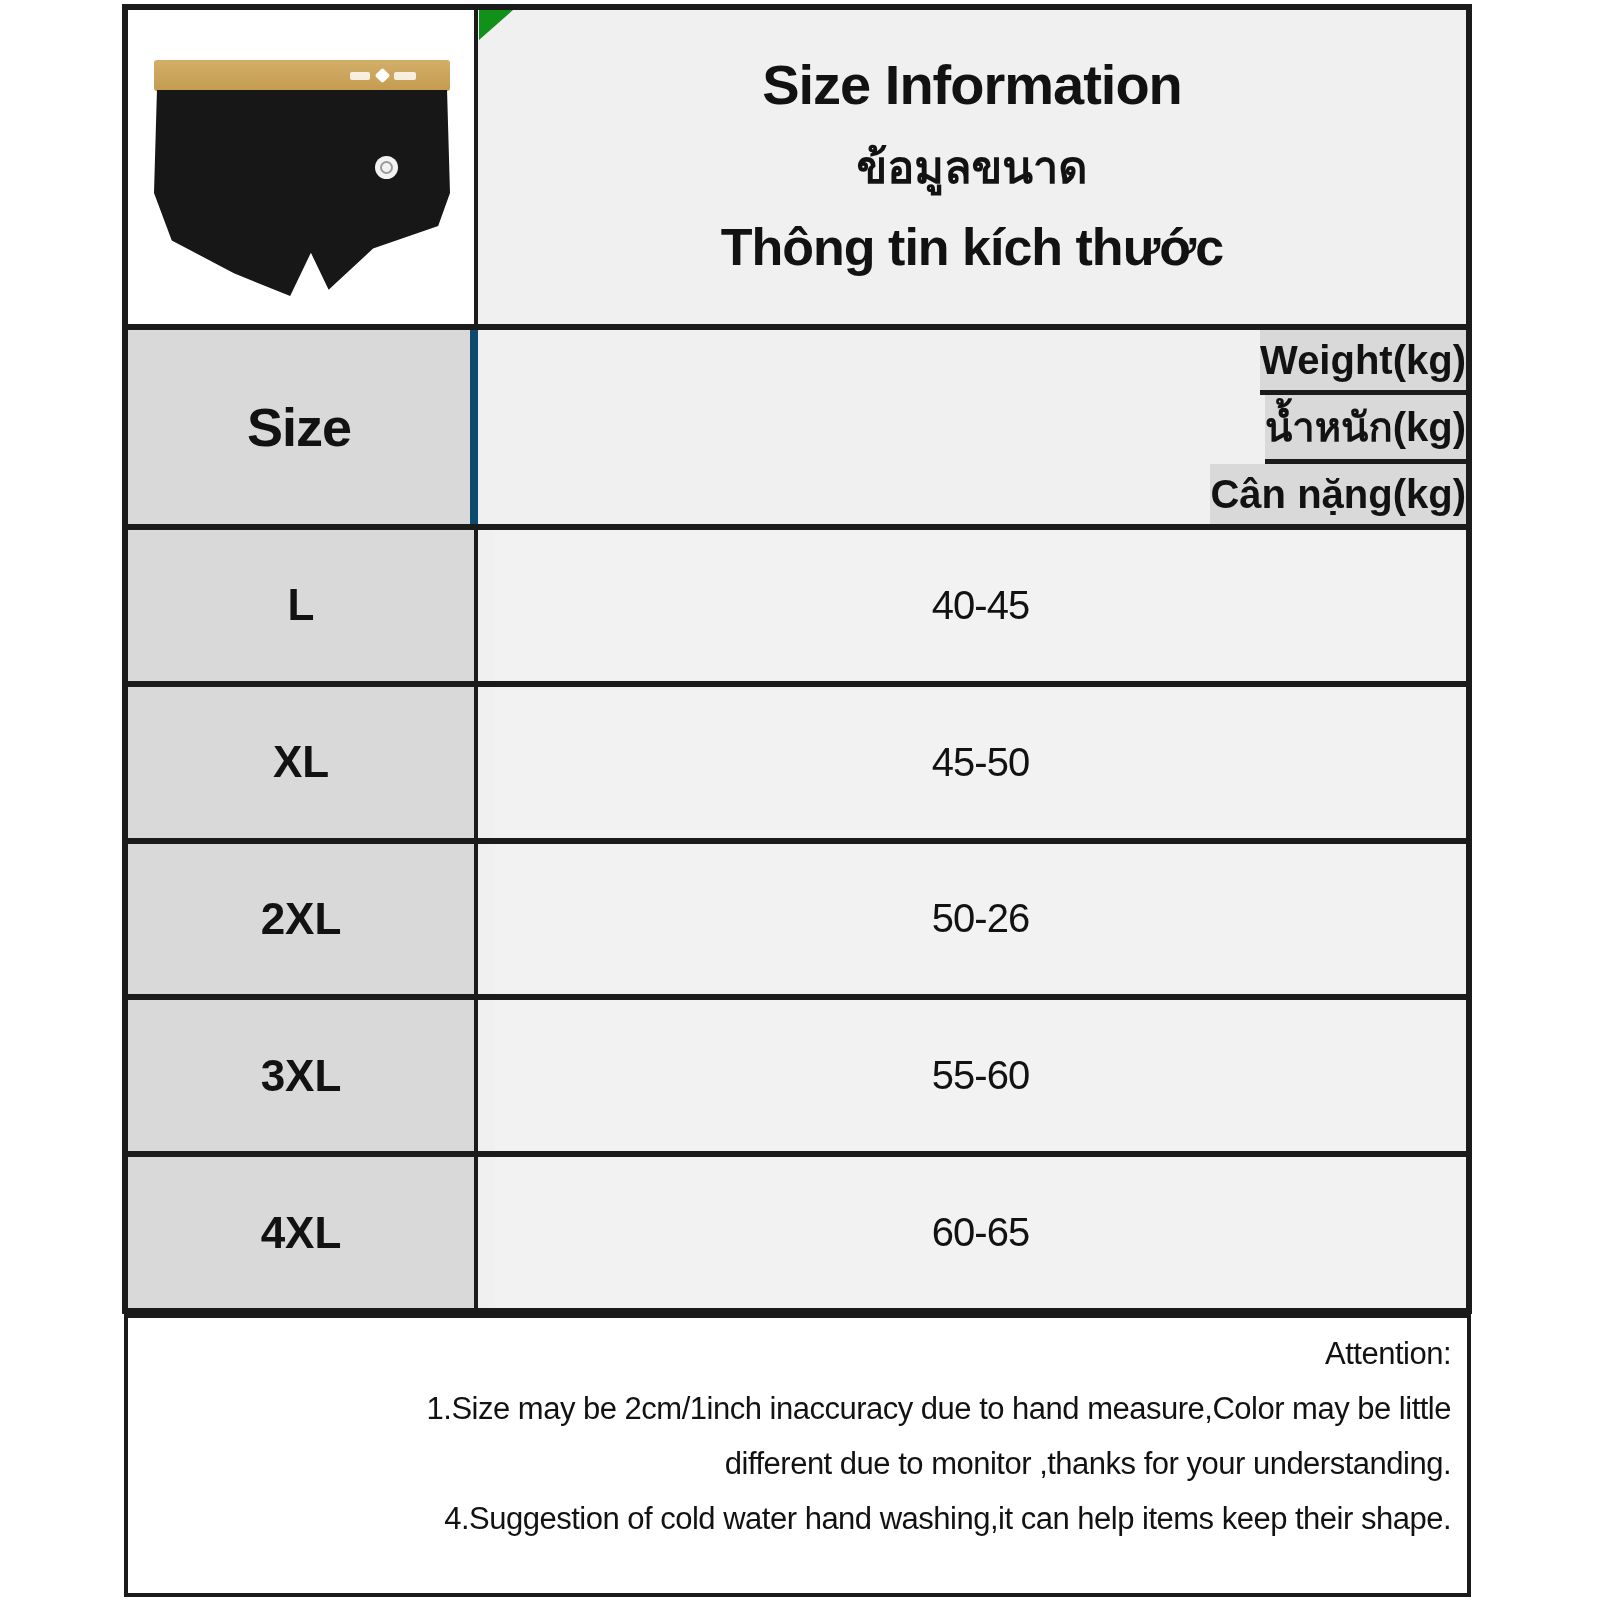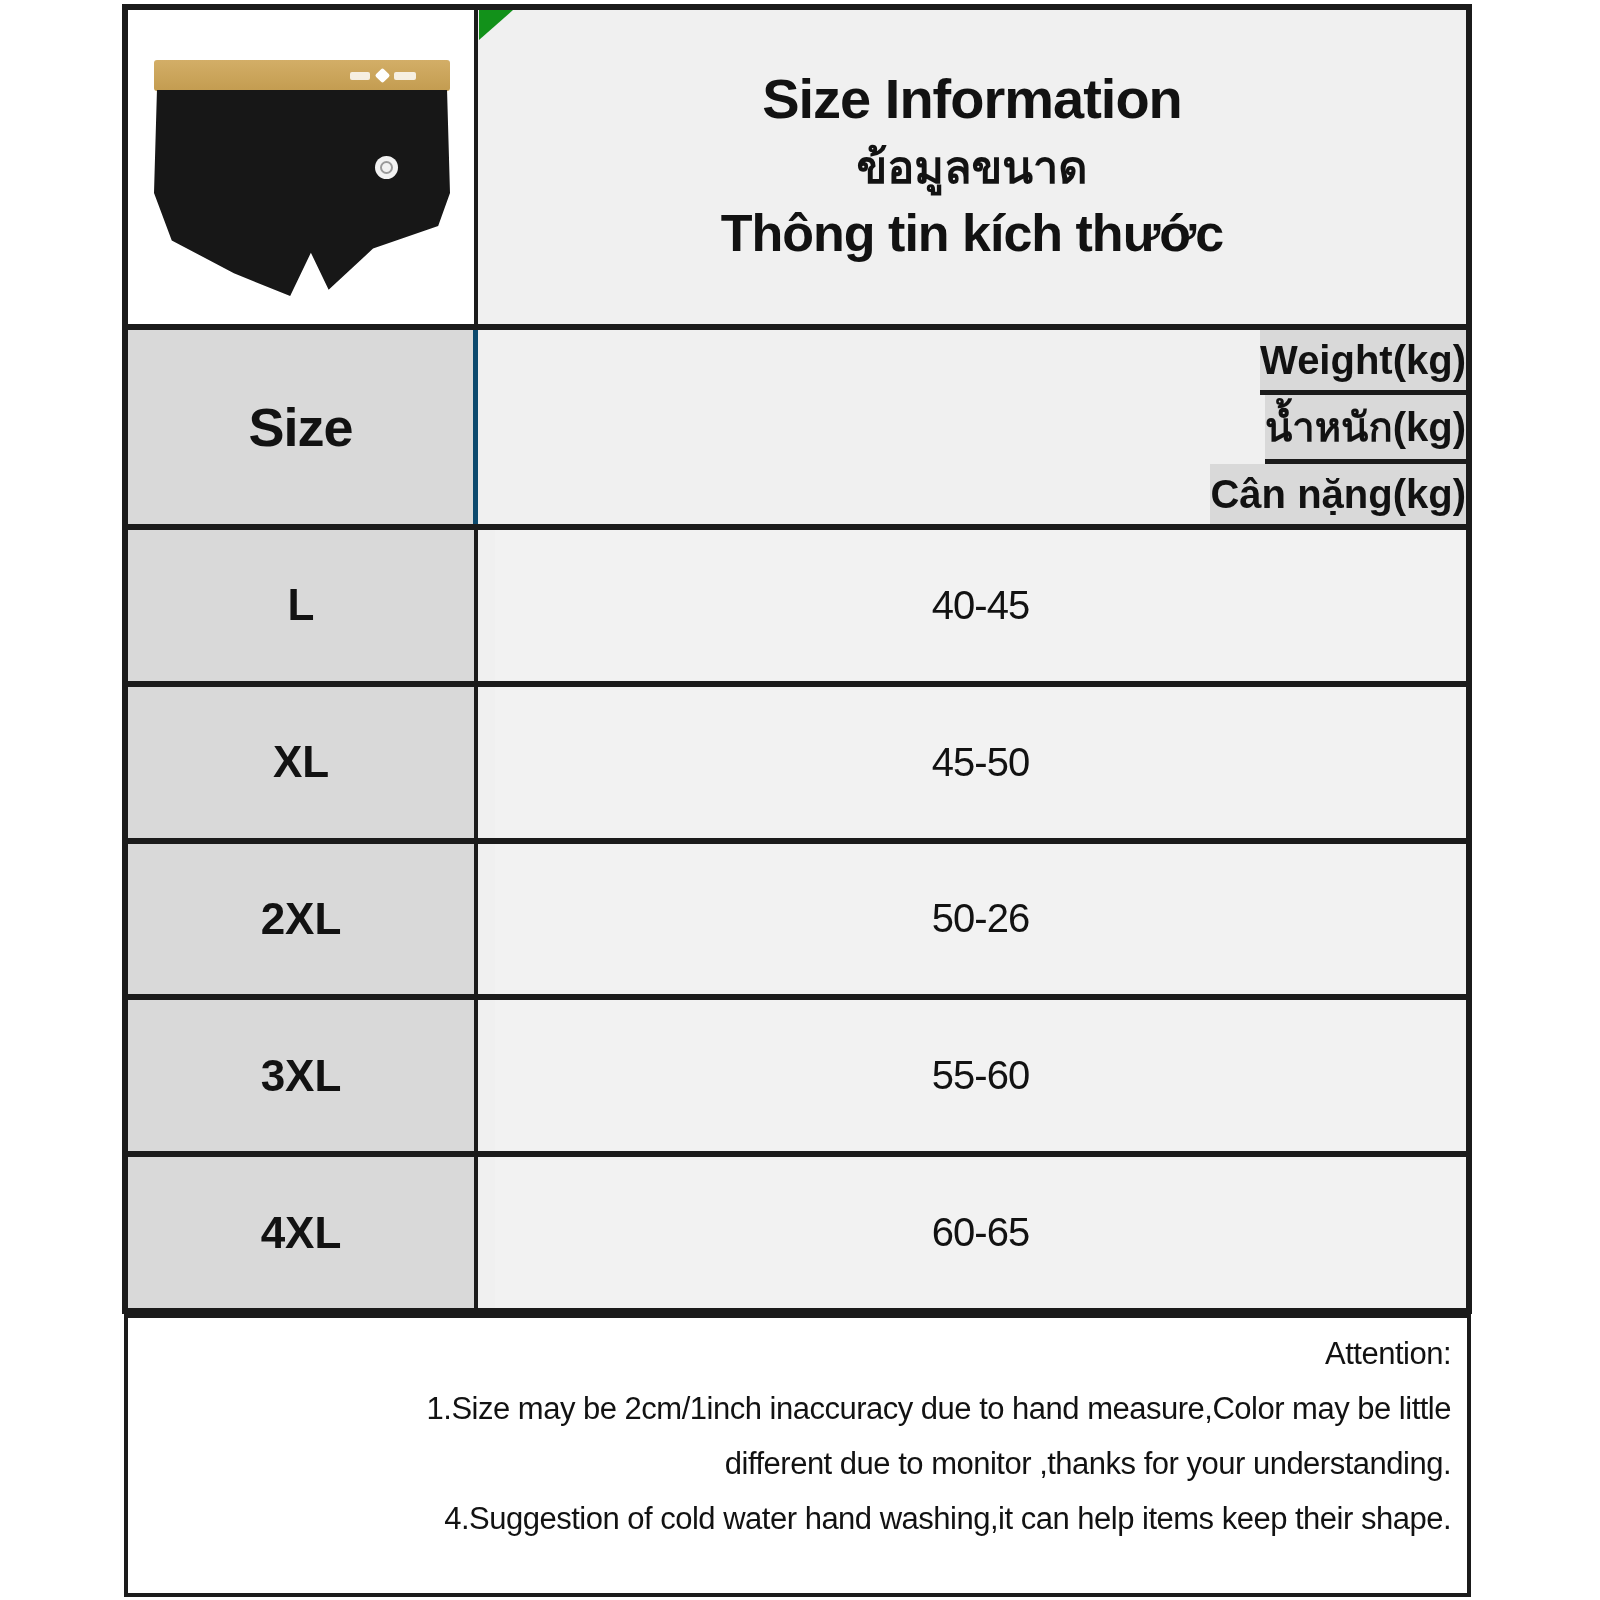--- a/index.html
+++ b/index.html
@@ -31,21 +31,21 @@
   .row-top { height: 320px; display: flex; border-bottom: 6px solid #1b1b1b; }
   .product-cell {
     width: 350px; background: #ffffff;
     border-right: 4px solid #1b1b1b;
     position: relative; flex: none;
   }
   .title-cell {
     flex: 1; background: #f0f0f0;
     display: flex; flex-direction: column;
     align-items: center; justify-content: center;
-    padding-bottom: 6px;
+    gap: 14px; padding-bottom: 6px;
   }
   .title-en { font-size: 56px; font-weight: 700; letter-spacing: -1px; }
   .title-th { font-size: 45px; font-weight: 700; }
   .title-vi { font-size: 52px; font-weight: 700; letter-spacing: -1px; }
 
   
   .boxer-art { position: absolute; left: 26px; top: 50px; width: 296px; height: 238px; }
   .waistband {
     position: relative; height: 31px;
     background: linear-gradient(#d3ae67, #c39c50);
@@ -75,21 +75,21 @@
   }
   .boxer-button-inner {
     width: 13px; height: 13px; border-radius: 50%;
     border: 2px solid #9a9a9a;
   }
 
   
   .row-header { height: 200px; display: flex; border-bottom: 6px solid #1b1b1b; }
   .size-head-cell {
     width: 350px; flex: none; background: #d9d9d9;
-    border-right: 5px solid #0c4a6e;
+    border-right: 8px solid #0c4a6e;
     display: flex; align-items: center; justify-content: center;
   }
   .size-head-label { font-size: 54px; font-weight: 700; letter-spacing: -1px; }
   .header-stack { flex: 1; display: flex; flex-direction: column; align-items: flex-end; }
   .hcell {
     flex: 1; background: #d9d9d9;
     border-bottom: 5px solid #1b1b1b;
     display: flex; align-items: center; justify-content: center;
     font-size: 40px; font-weight: 700;
   }

